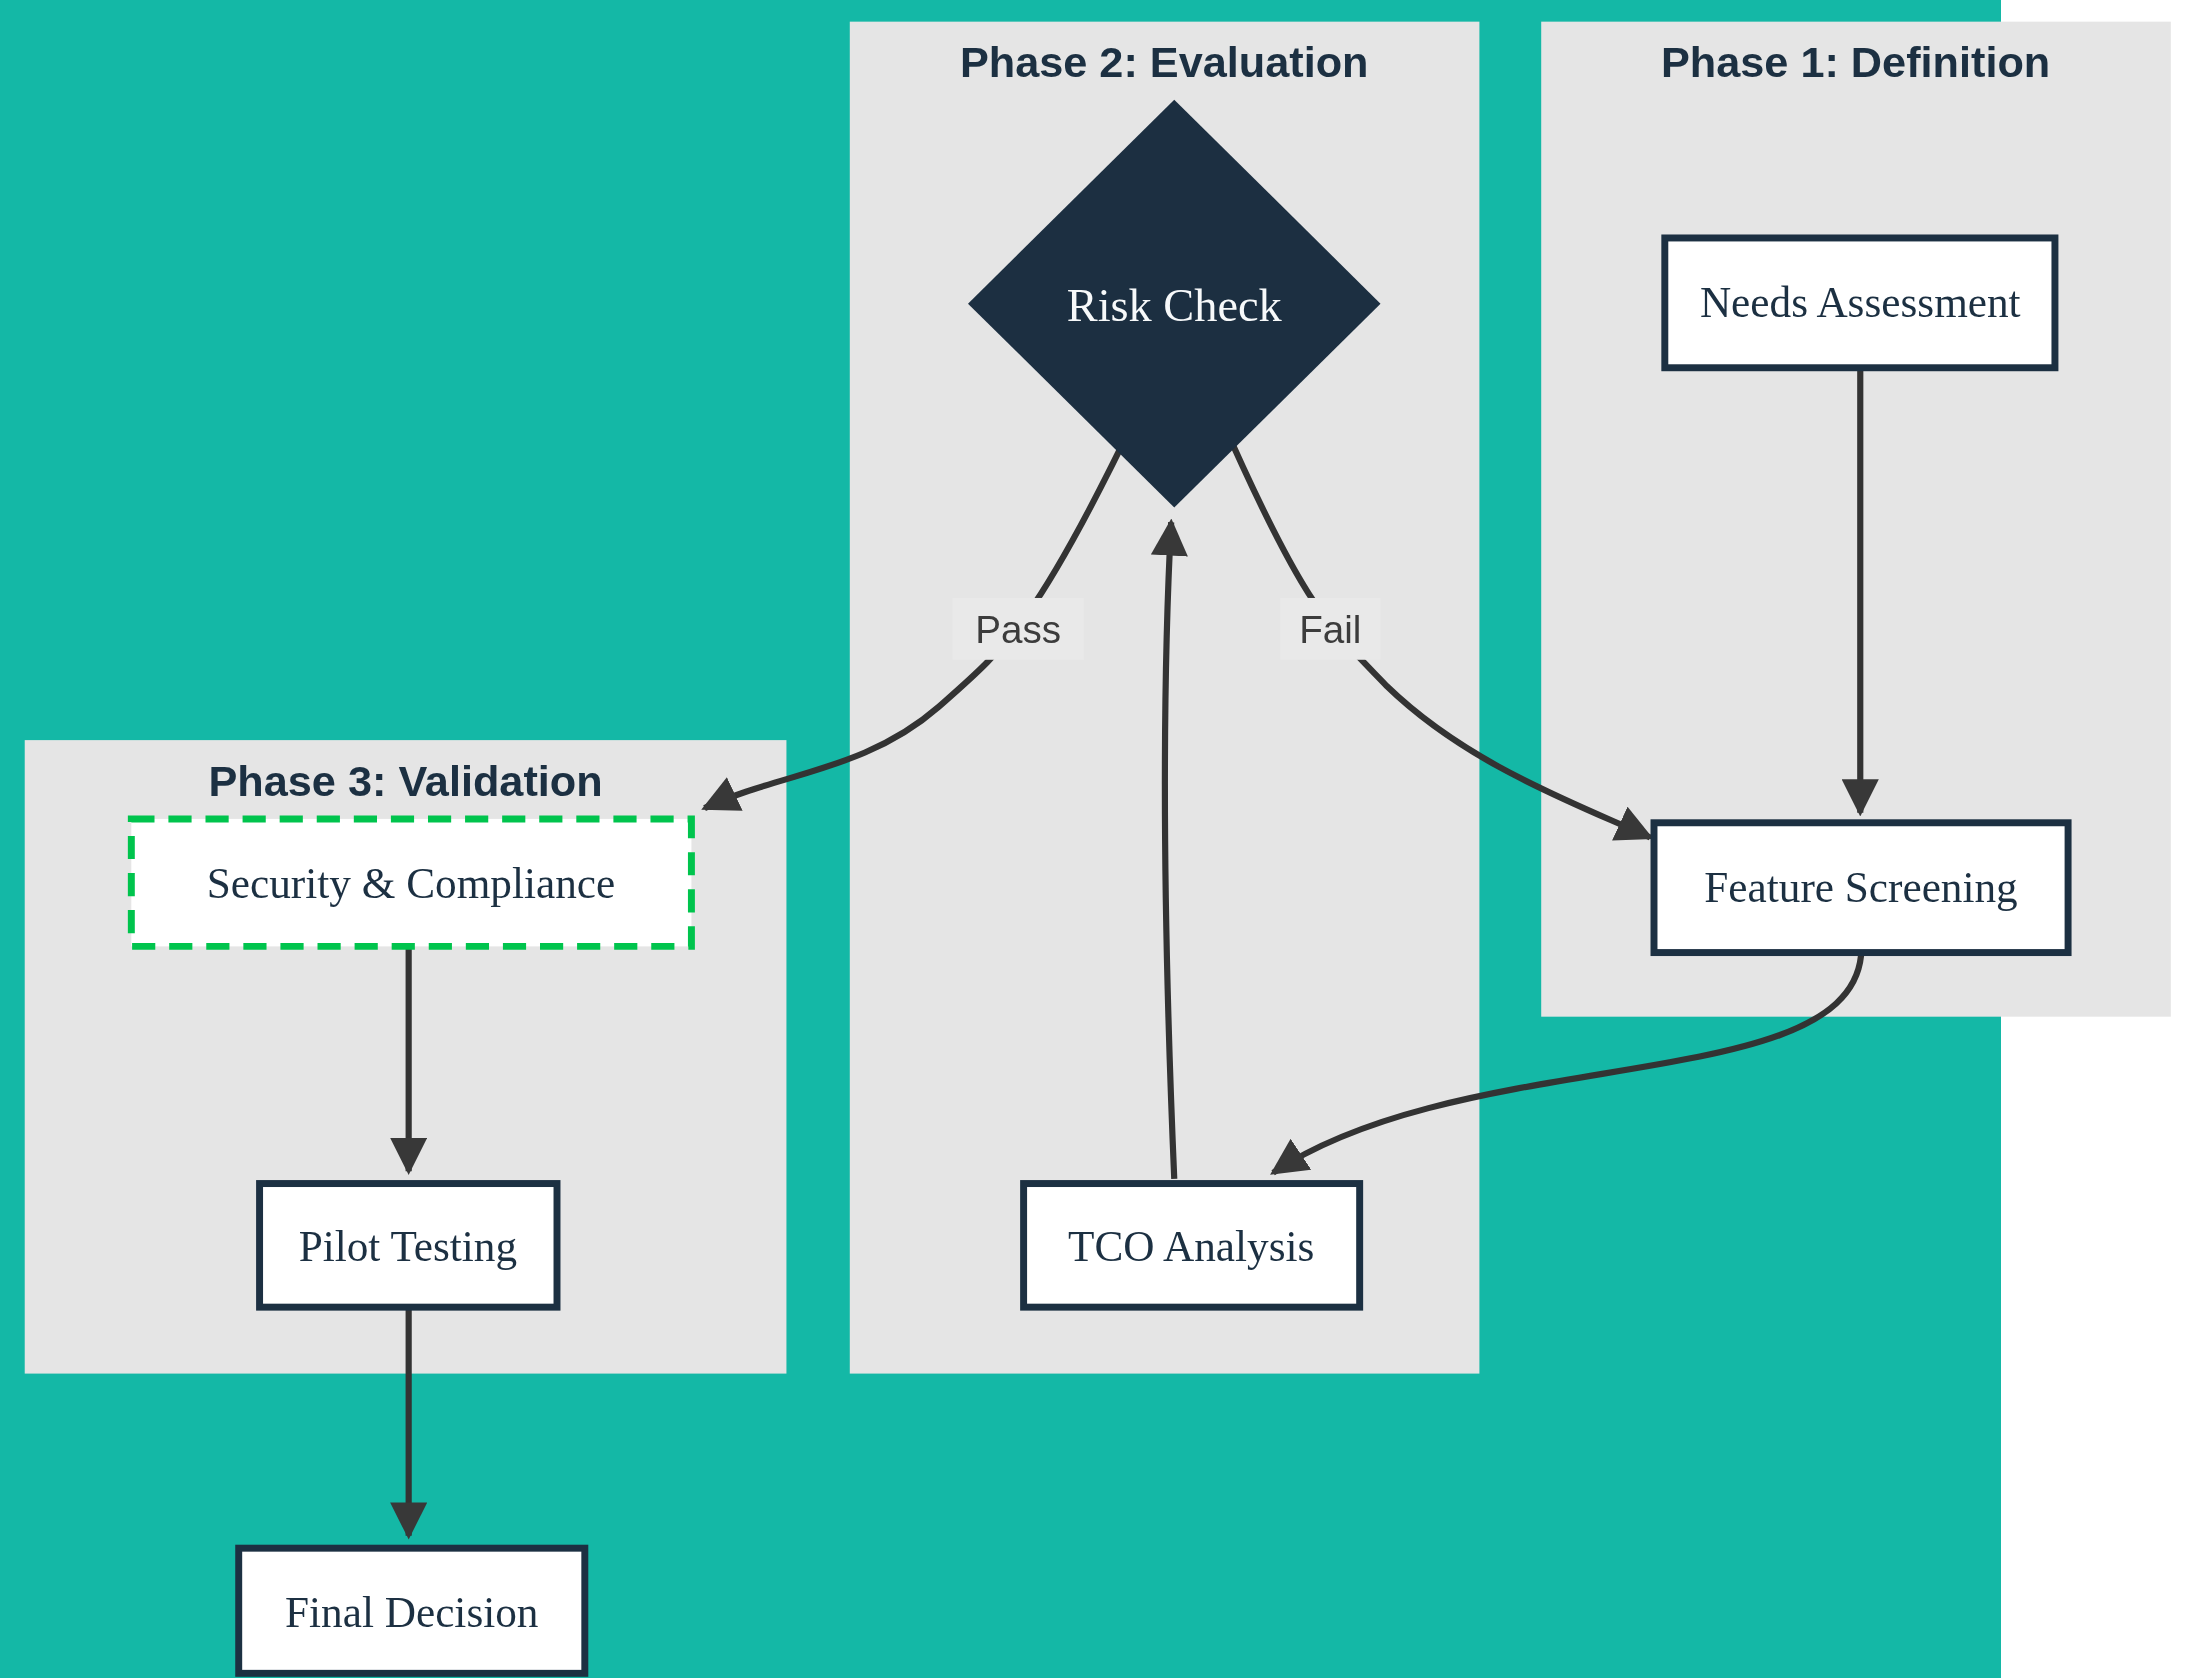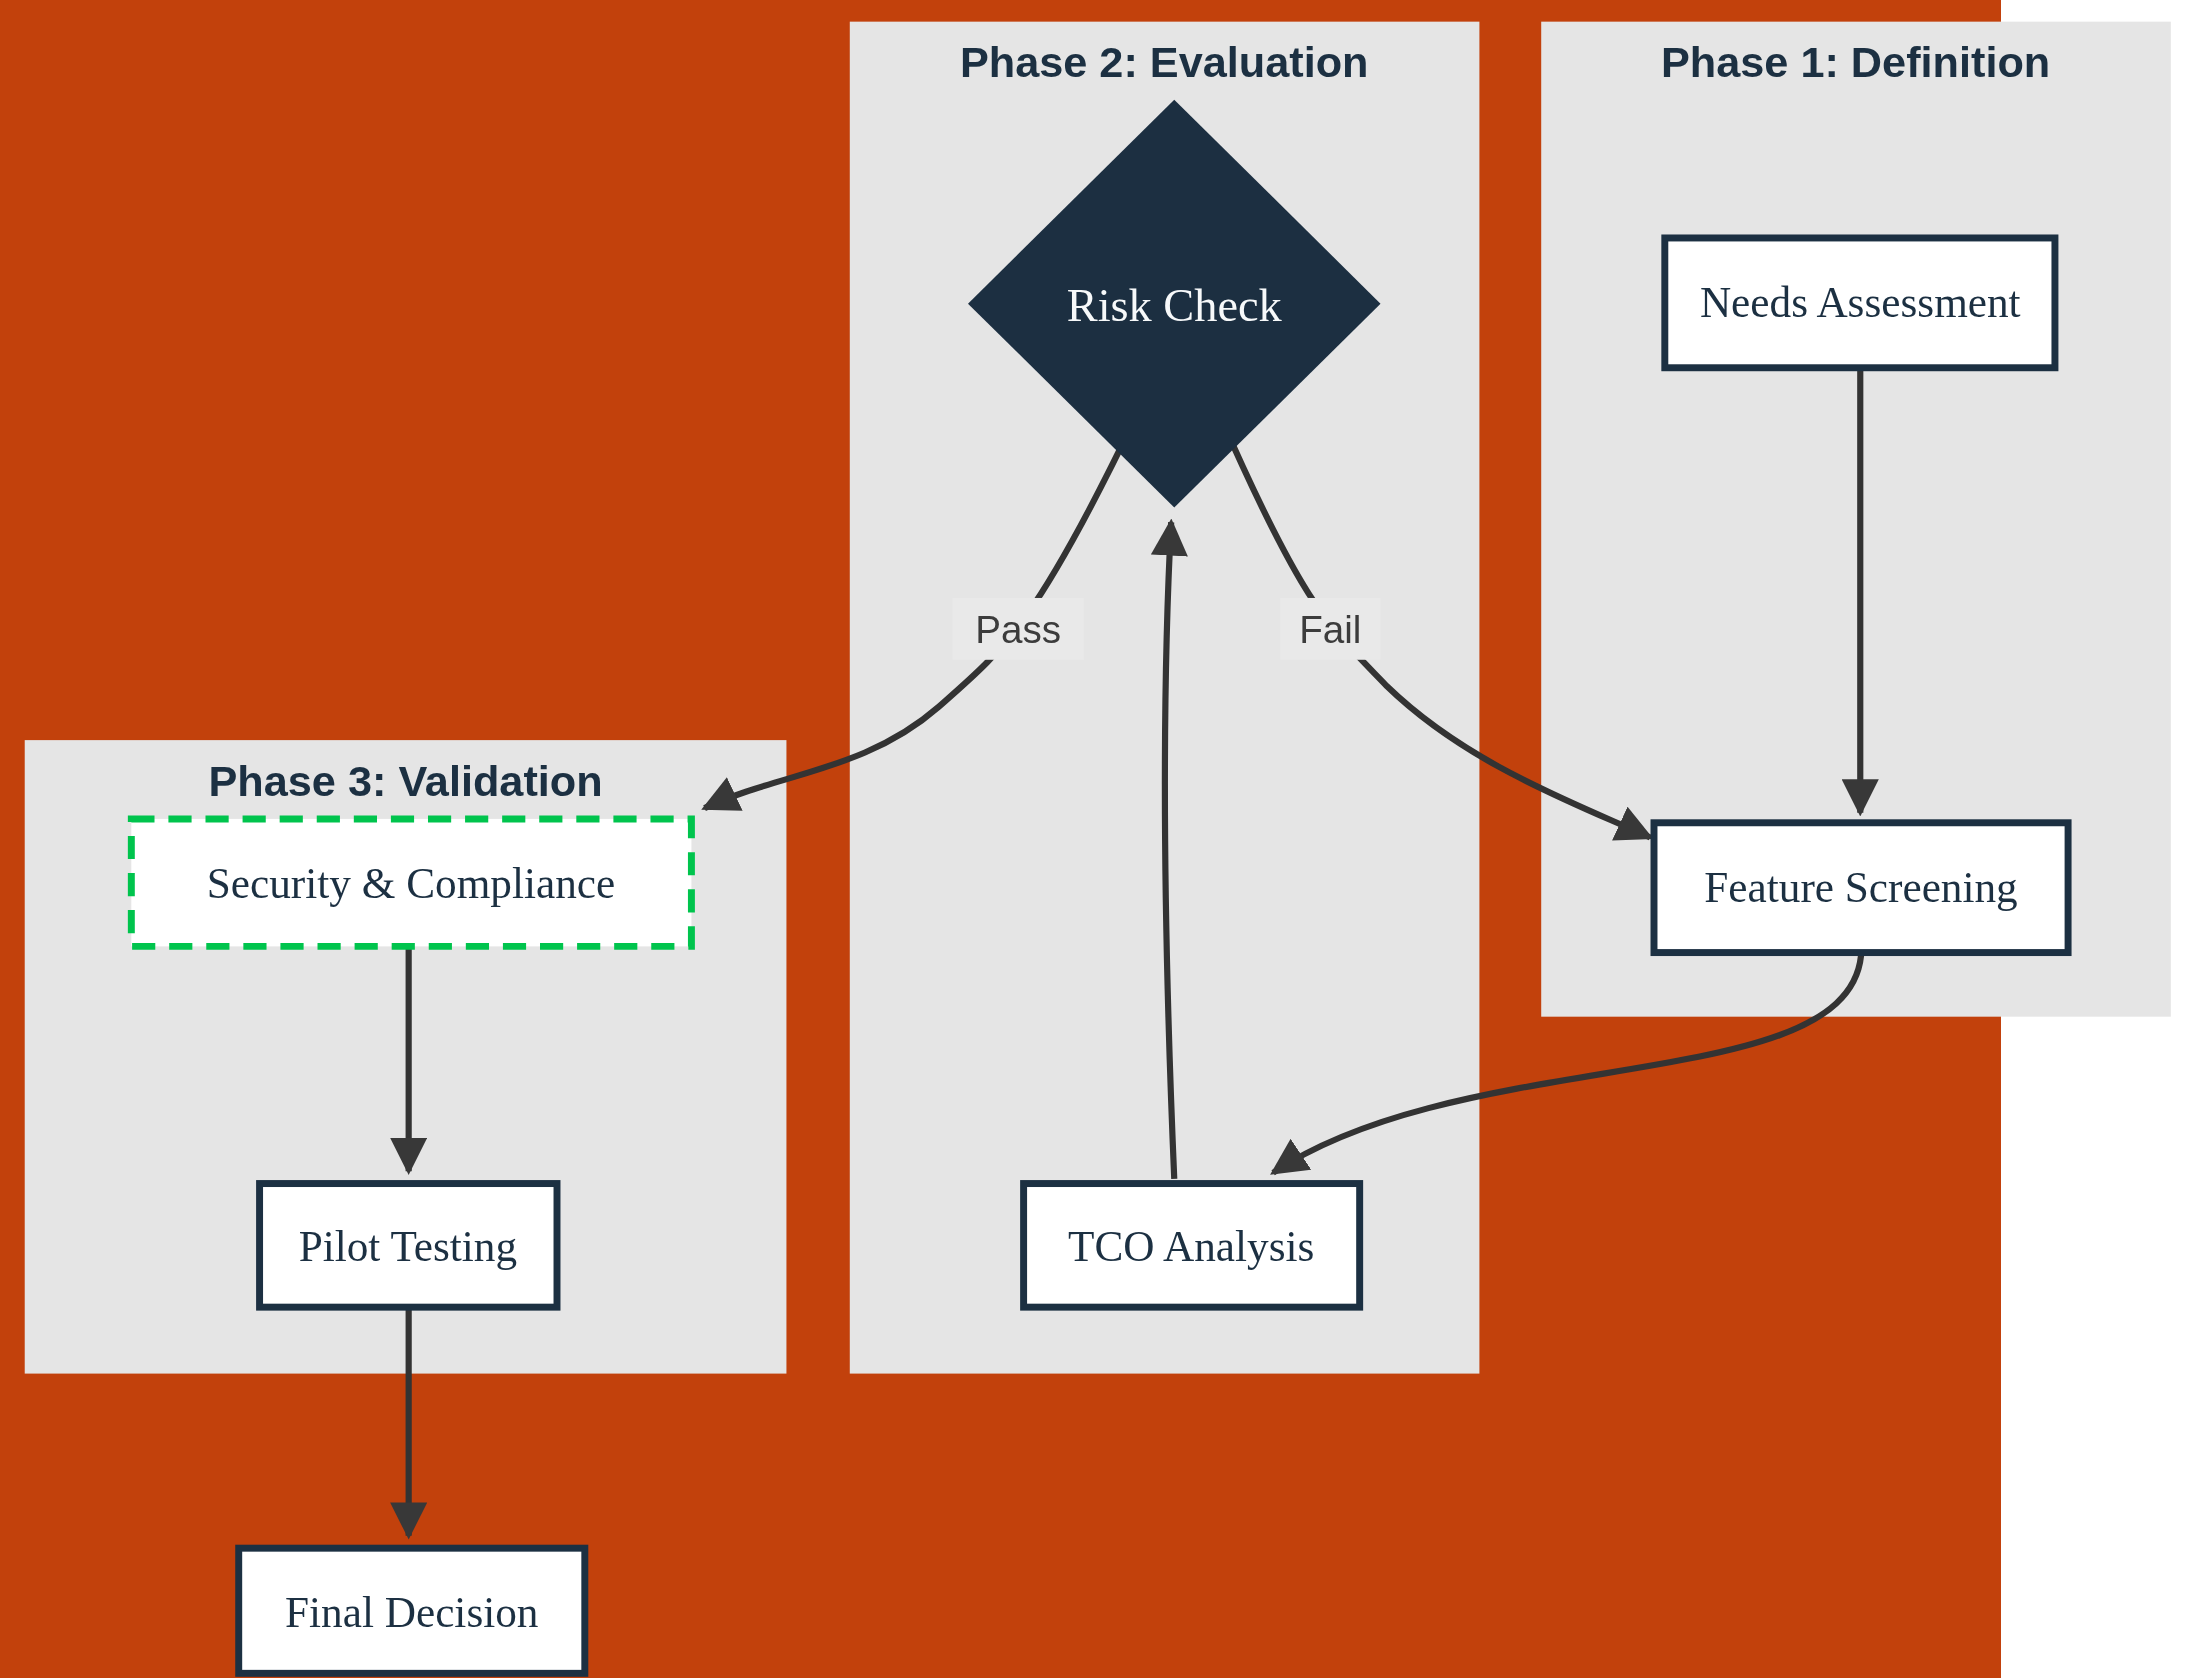--- a/index.html
+++ b/index.html
@@ -1,20 +1,20 @@
 <!DOCTYPE html>
 <html style="font-size:12.4px"><head>
 <meta charset="utf-8">
 <style>
   html, body { margin: 0; padding: 0; background: #ffffff; }
   .canvas {
     position: relative;
     width: 2001px;
     height: 1678px;
-    background: #c2410c;
+    background: #14b8a6;
     font-family: "Liberation Sans", sans-serif;
   }
   svg { display: block; }
   .container-rect { fill: #e5e5e5; }
   .container-title {
     font-family: "Liberation Sans", sans-serif;
     font-size: 56px;
     font-weight: bold;
     fill: #1c3042;
     text-anchor: middle;

